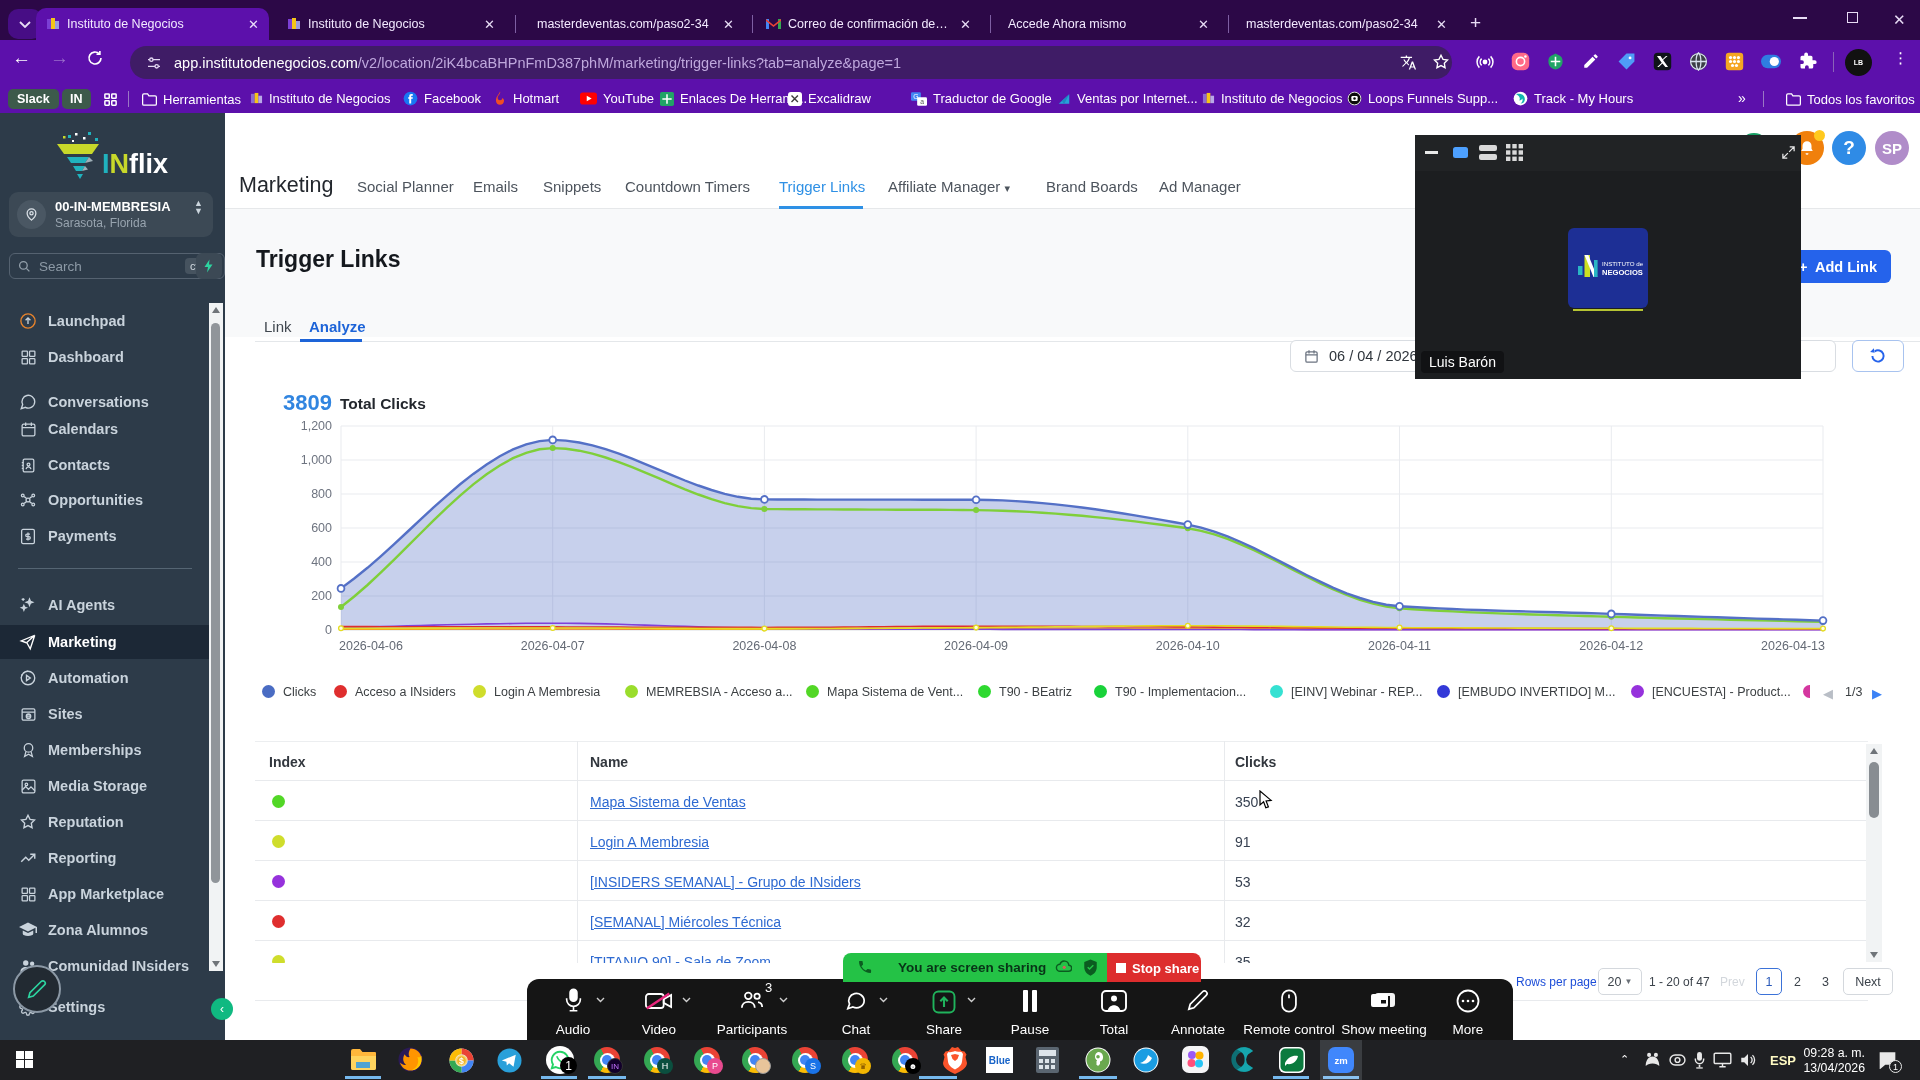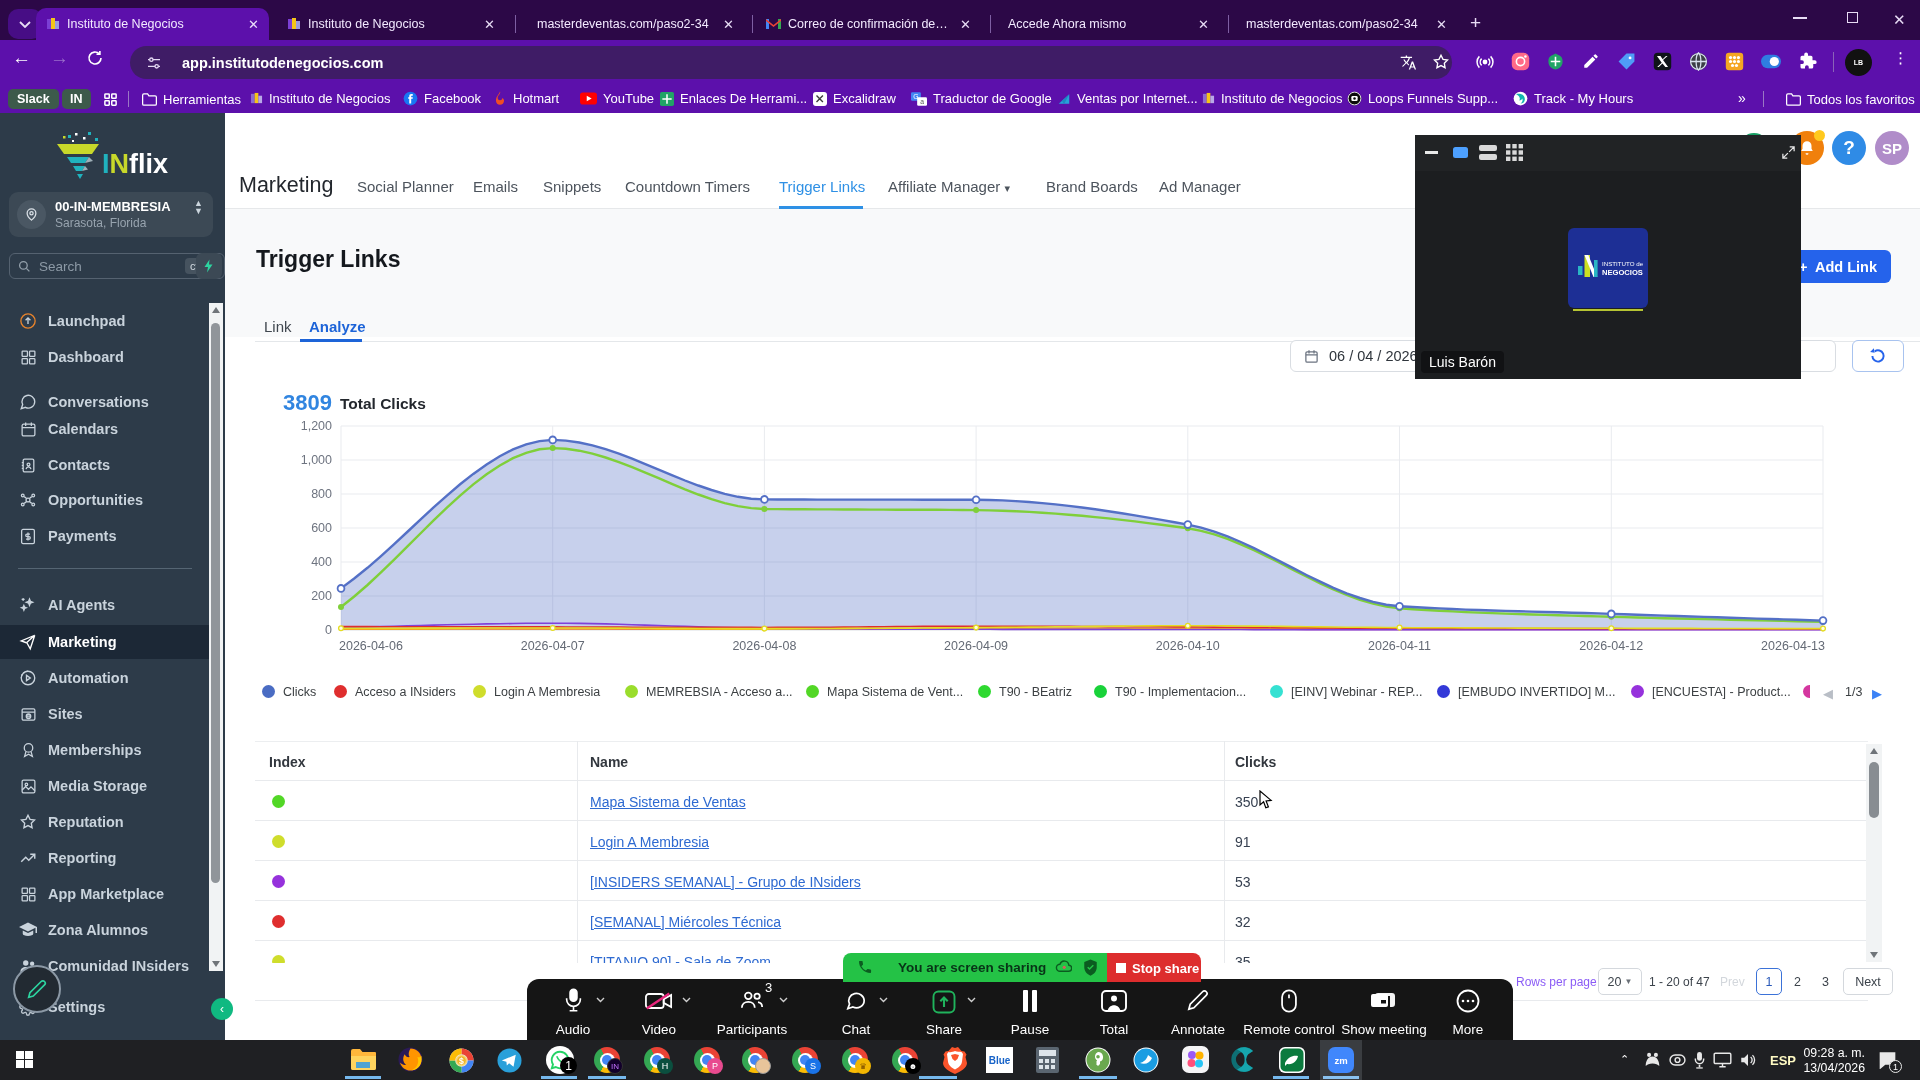--- a/index.html
+++ b/index.html
@@ -112,21 +112,22 @@
           <path d="M18.5 2.5v4.5h-4.5" stroke-width="2.2"></path>
         </svg>
       </div>
   <div class="a" style="left:130px;top:6px;width:1322px;height:33px;border-radius:17px;background:#3f1c66;display:flex;align-items:center;color:#fff;font-size:14.5px">
     <svg style="margin-left:16px" width="16" height="16" viewBox="0 0 24 24" fill="none" stroke="#e3d7f2" stroke-width="2">
           <circle cx="8" cy="7" r="2.5"></circle>
           <path d="M10.5 7H21M3 7h2.5"></path>
           <circle cx="16" cy="17" r="2.5"></circle>
           <path d="M3 17h10.5M18.5 17H21"></path>
         </svg>
-    <span style="margin-left:20px;font-weight:700">app.institutodenegocios.com</span>
+    <span style="margin-left:12px;font-weight:400">app.institutodenegocios.com</span>
+        <span style="color:#bfa8dd;font-weight:400">/v2/location/2iK4bcaBHPnFmD387phM/marketing/trigger-links?tab=analyze&amp;page=1</span>
     <span style="position:absolute;left:1270px;top:8px">
           <svg width="17" height="17" viewBox="0 0 24 24" fill="#fff">
             <path d="M12.9 15l-2.6-2.6.1-.1c1.8-2 3-4.2 3.7-6.6H17V3.9h-7V2H8.1v1.9H1V5.7h11.2c-.6 2-1.7 3.9-3.2 5.6-1-1.1-1.8-2.3-2.4-3.6H4.7c.7 1.7 1.8 3.3 3.1 4.7l-4.9 4.8L4.2 18l4.8-4.8 3 3 .9-1.2z"></path>
             <path d="M18.5 10.5h-1.9L12.4 22h1.9l1-2.8h4.4l1.1 2.8h1.9l-4.2-11.5zm-2.5 7l1.5-4.1 1.5 4.1h-3z"></path>
           </svg>
         </span>
     <span style="position:absolute;left:1302px;top:7px">
           <svg width="18" height="18" viewBox="0 0 24 24" fill="none" stroke="#fff" stroke-width="1.8">
             <path d="M12 3l2.7 5.5 6 .9-4.3 4.2 1 6-5.4-2.8-5.4 2.8 1-6L3.3 9.4l6-.9z"></path>
           </svg>
@@ -245,21 +246,21 @@
             <rect width="24" height="17" rx="4" fill="#f00"></rect>
             <path d="M9.5 4.5l7 4-7 4z" fill="#fff"></path>
           </svg>
         </span>YouTube</span>
   <span class="bi a" style="left:660px;top:6px"><span class="ic">
           <svg width="14" height="14" viewBox="0 0 24 24">
             <rect width="24" height="24" rx="3" fill="#21a366"></rect>
             <path d="M12 4v16M4 12h16" stroke="#fff" stroke-width="2.6"></path>
           </svg>
         </span>Enlaces De Herrami...</span>
-  <span class="bi a" style="left:813px;top:6px"><span class="ic">
+  <span class="bi a" style="left:788px;top:6px"><span class="ic">
           <svg width="14" height="14" viewBox="0 0 24 24">
             <rect width="24" height="24" rx="5" fill="#fff"></rect>
             <path d="M6 17L17 6M6 6l11 11" stroke="#3d3d3d" stroke-width="2.4"></path>
           </svg>
         </span>Excalidraw</span>
   <span class="bi a" style="left:911px;top:6px"><span class="ic">
           <svg width="16" height="14" viewBox="0 0 26 22">
             <rect x="0" y="0" width="16" height="14" rx="2" fill="#4285f4"></rect>
             <text x="8" y="11" font-size="11" fill="#fff" text-anchor="middle" font-family="Liberation Sans">G</text>
             <rect x="10" y="8" width="16" height="14" rx="2" fill="#fff"></rect>
@@ -663,21 +664,21 @@
   <div class="a" style="left:577px;top:741px;width:1px;height:222px;background:#e8eaed"></div>
   <div class="a" style="left:1224px;top:741px;width:1px;height:222px;background:#e8eaed"></div>
 
   <div class="a" style="left:1259px;top:790px;z-index:5">
         <svg width="16" height="20" viewBox="0 0 16 20">
           <path d="M1 1l0 14 3.6-3.2 2.2 6 2.6-1-2.3-5.8 5-0.6z" fill="#fff" stroke="#000" stroke-width="1.2"></path>
         </svg>
       </div>
 
   <div class="a" style="left:255px;top:963px;width:1613px;height:38px;background:#fff;border-bottom:1px solid #e8eaed">
-    <span class="a" style="left:1261px;top:12px;font-size:12px;color:#8b5cf6;white-space:nowrap">Rows per page</span>
+    <span class="a" style="left:1261px;top:12px;font-size:12px;color:#1d4ed8;white-space:nowrap">Rows per page</span>
     <span class="a" style="left:1343px;top:5px;width:44px;height:27px;border:1px solid #d4d8dd;border-radius:5px;font-size:12.5px;color:#3c434b;display:flex;align-items:center;justify-content:center">20 <span style="font-size:8px;margin-left:3px;color:#6a7077">▼</span></span>
     <span class="a" style="left:1394px;top:12px;font-size:12px;color:#3c434b;white-space:nowrap">1 - 20 of 47</span>
     <span class="a" style="left:1465px;top:12px;font-size:12px;color:#d3d7dc">Prev</span>
     <span class="a" style="left:1501px;top:5px;width:26px;height:27px;border:1px solid #3b72d8;border-radius:5px;font-size:12.5px;color:#2a59b8;display:flex;align-items:center;justify-content:center">1</span>
     <span class="a" style="left:1539px;top:12px;font-size:12.5px;color:#3c434b">2</span>
     <span class="a" style="left:1567px;top:12px;font-size:12.5px;color:#3c434b">3</span>
     <span class="a" style="left:1588px;top:5px;width:50px;height:27px;border:1px solid #d4d8dd;border-radius:5px;font-size:12.5px;color:#3c434b;display:flex;align-items:center;justify-content:center">Next</span>
   </div>
 
   <div class="a" style="left:1866px;top:744px;width:16px;height:218px;background:#f1f3f4">

